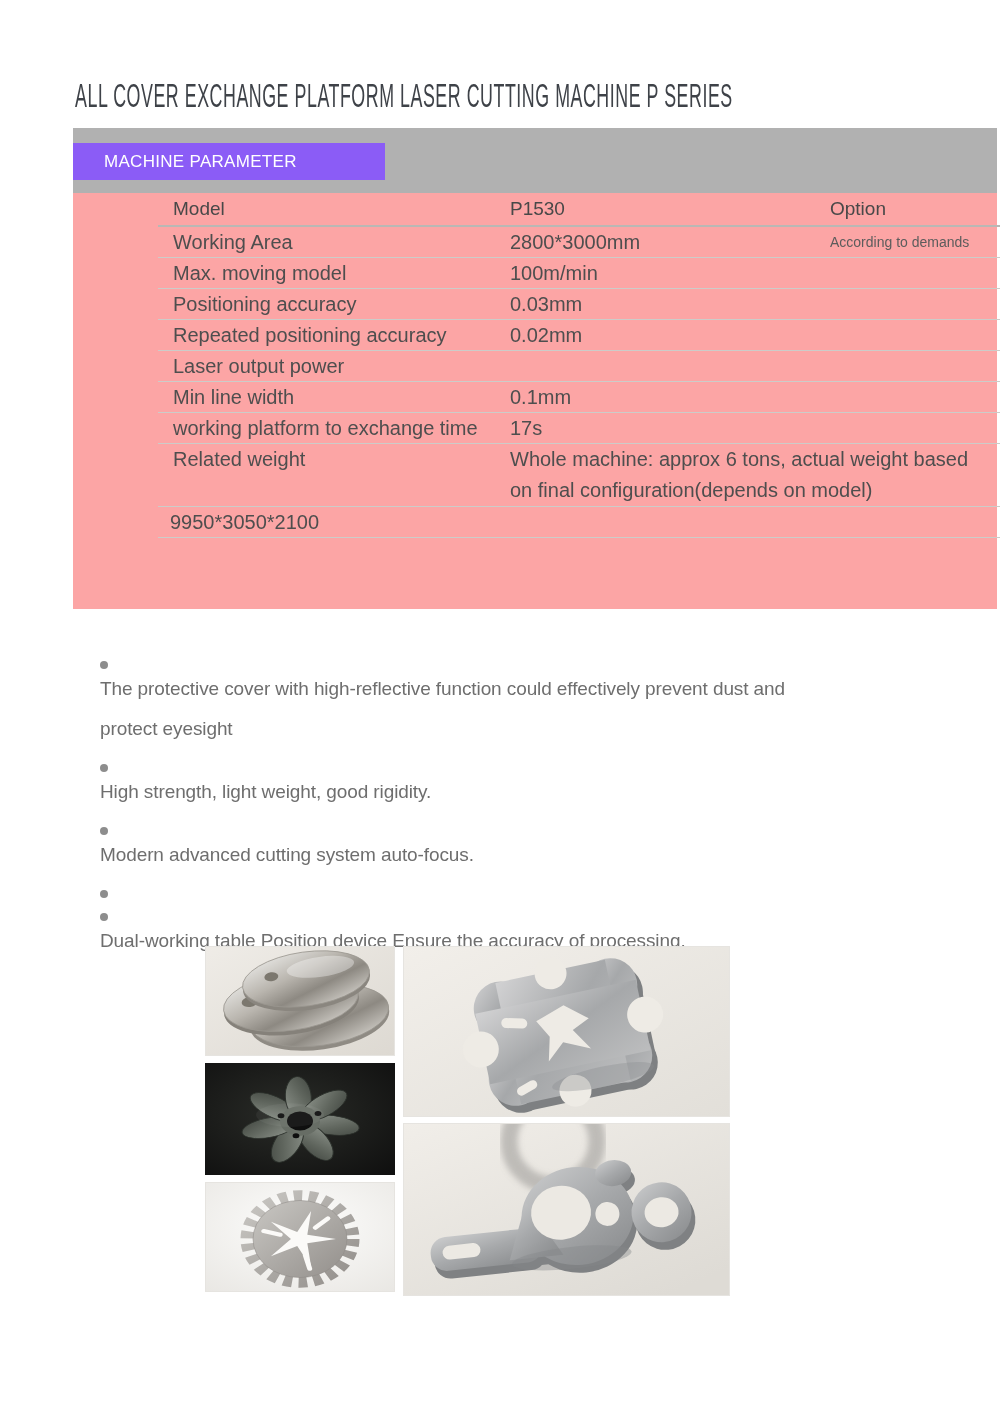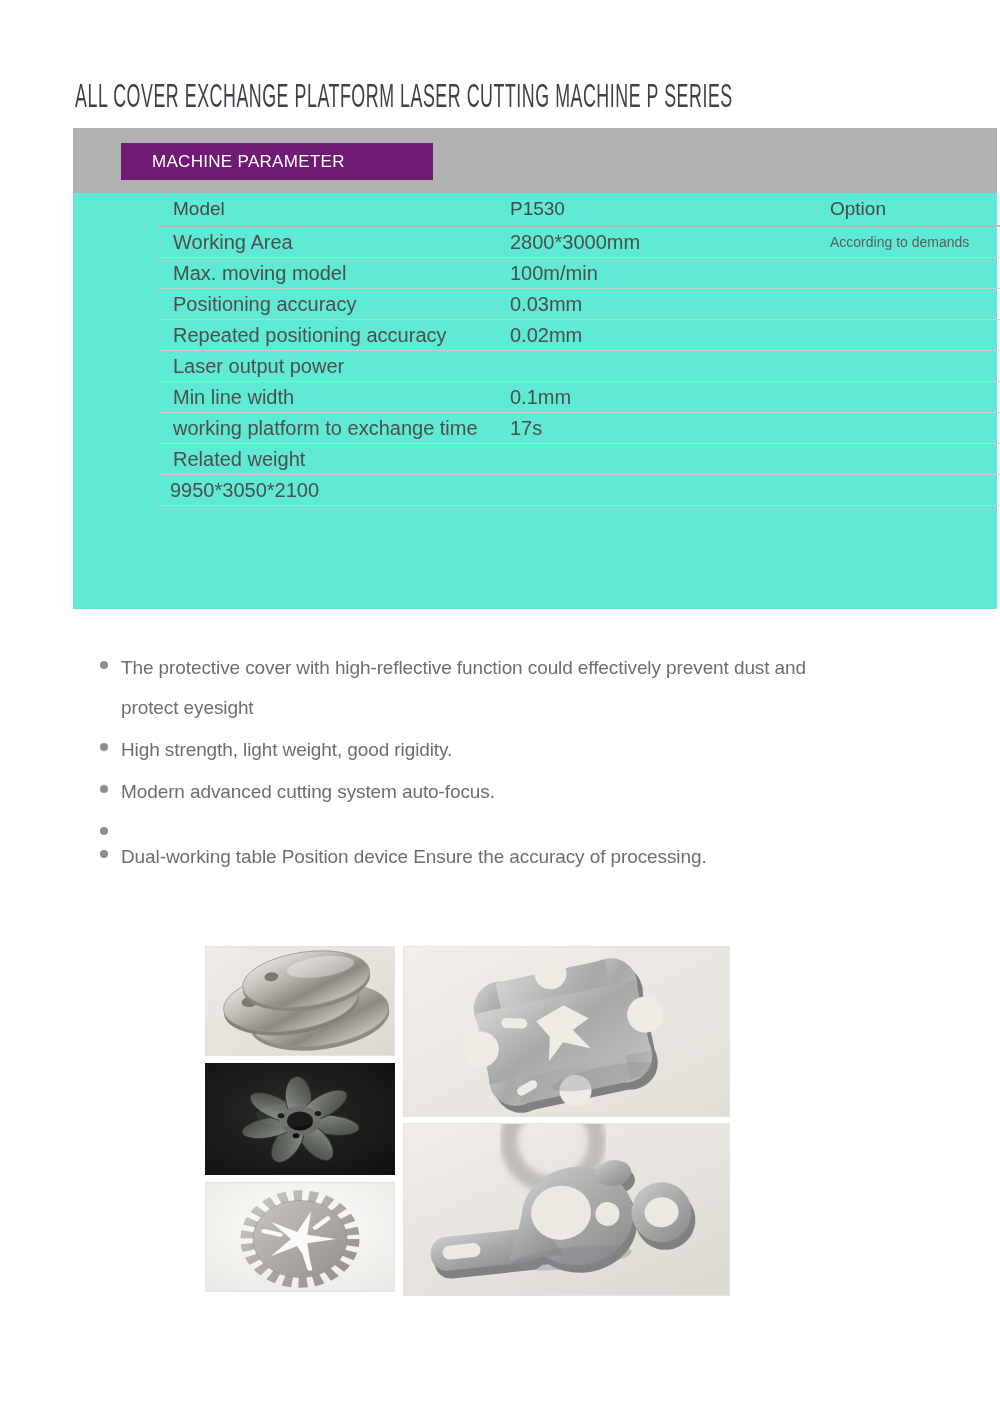--- a/index.html
+++ b/index.html
@@ -27,39 +27,39 @@
   .t-row.t-head{border-bottom:2px solid #b9b8b5;}
   .t-head .cell{line-height:32px;font-size:19px;color:#484848;}
   .cell{line-height:30px;font-size:20px;}
   .c-label{width:340px;padding-left:15px;box-sizing:border-box;flex:none;}
   .c-value{width:320px;flex:none;white-space:nowrap;overflow:visible;margin-left:12px;}
   .c-value.wrap{width:475px;white-space:normal;line-height:31px;}
   .c-option{flex:1;font-size:14px;color:#5c5c5c;}
   .t-head .c-option{font-size:19px;color:#484848;}
   
   .features{position:absolute;left:100px;top:648px;width:715px;list-style:none;margin:0;padding:0;}
-  .features li{display:flex;margin-bottom:2px;}
+  .features li{display:flex;margin-bottom:2px;flex-direction:column;}
   .dot{flex:none;width:8px;height:8px;border-radius:50%;background:#8d8d8d;margin:13px 13px 0 0;}
   .feat-text{font-size:19px;line-height:40px;color:#6e6e6e;letter-spacing:-0.1px;}
   
   .ph{position:absolute;overflow:hidden;}
   .ph svg{display:block;width:100%;height:100%;}
   .ph.light{outline:1px solid #e6e4e0;outline-offset:-1px;}
 </style>
 </head>
 <body>
 
 <div class="page-title">
   <span>ALL COVER EXCHANGE PLATFORM LASER CUTTING MACHINE P SERIES</span>
 </div>
 
 <div class="gray-band" style="background: rgb(177, 177, 177);"></div>
-<div class="banner" style="background: #701a75; margin-left: 48px;">MACHINE PARAMETER</div>
-
-<div class="light-panel" style="background: #5eead4;">
+<div class="banner" style="background: #8b5cf6;">MACHINE PARAMETER</div>
+
+<div class="light-panel" style="background: #fca5a5;">
   <div class="param-table">
     <div class="t-row t-head">
       <div class="cell c-label">Model</div>
       <div class="cell c-value">P1530</div>
       <div class="cell c-option">Option</div>
     </div>
     <div id="param-rows">
         <div class="t-row">
           <div class="cell c-label">Working Area</div>
           <div class="cell c-value">2800*3000mm</div>
@@ -89,20 +89,21 @@
           <div class="cell c-value">0.1mm</div>
           <div class="cell c-option"></div>
         </div>
         <div class="t-row">
           <div class="cell c-label">working platform to exchange time</div>
           <div class="cell c-value">17s</div>
           <div class="cell c-option"></div>
         </div>
         <div class="t-row">
           <div class="cell c-label">Related weight</div>
+          <div class="cell c-value wrap">Whole machine: approx 6 tons, actual weight based on final configuration(depends on model)</div>
           <div class="cell c-option"></div>
         </div>
         <div class="t-row">
           <div class="cell c-value">9950*3050*2100</div>
           <div class="cell c-option"></div>
         </div>
       </div>
   </div>
 </div>
 

